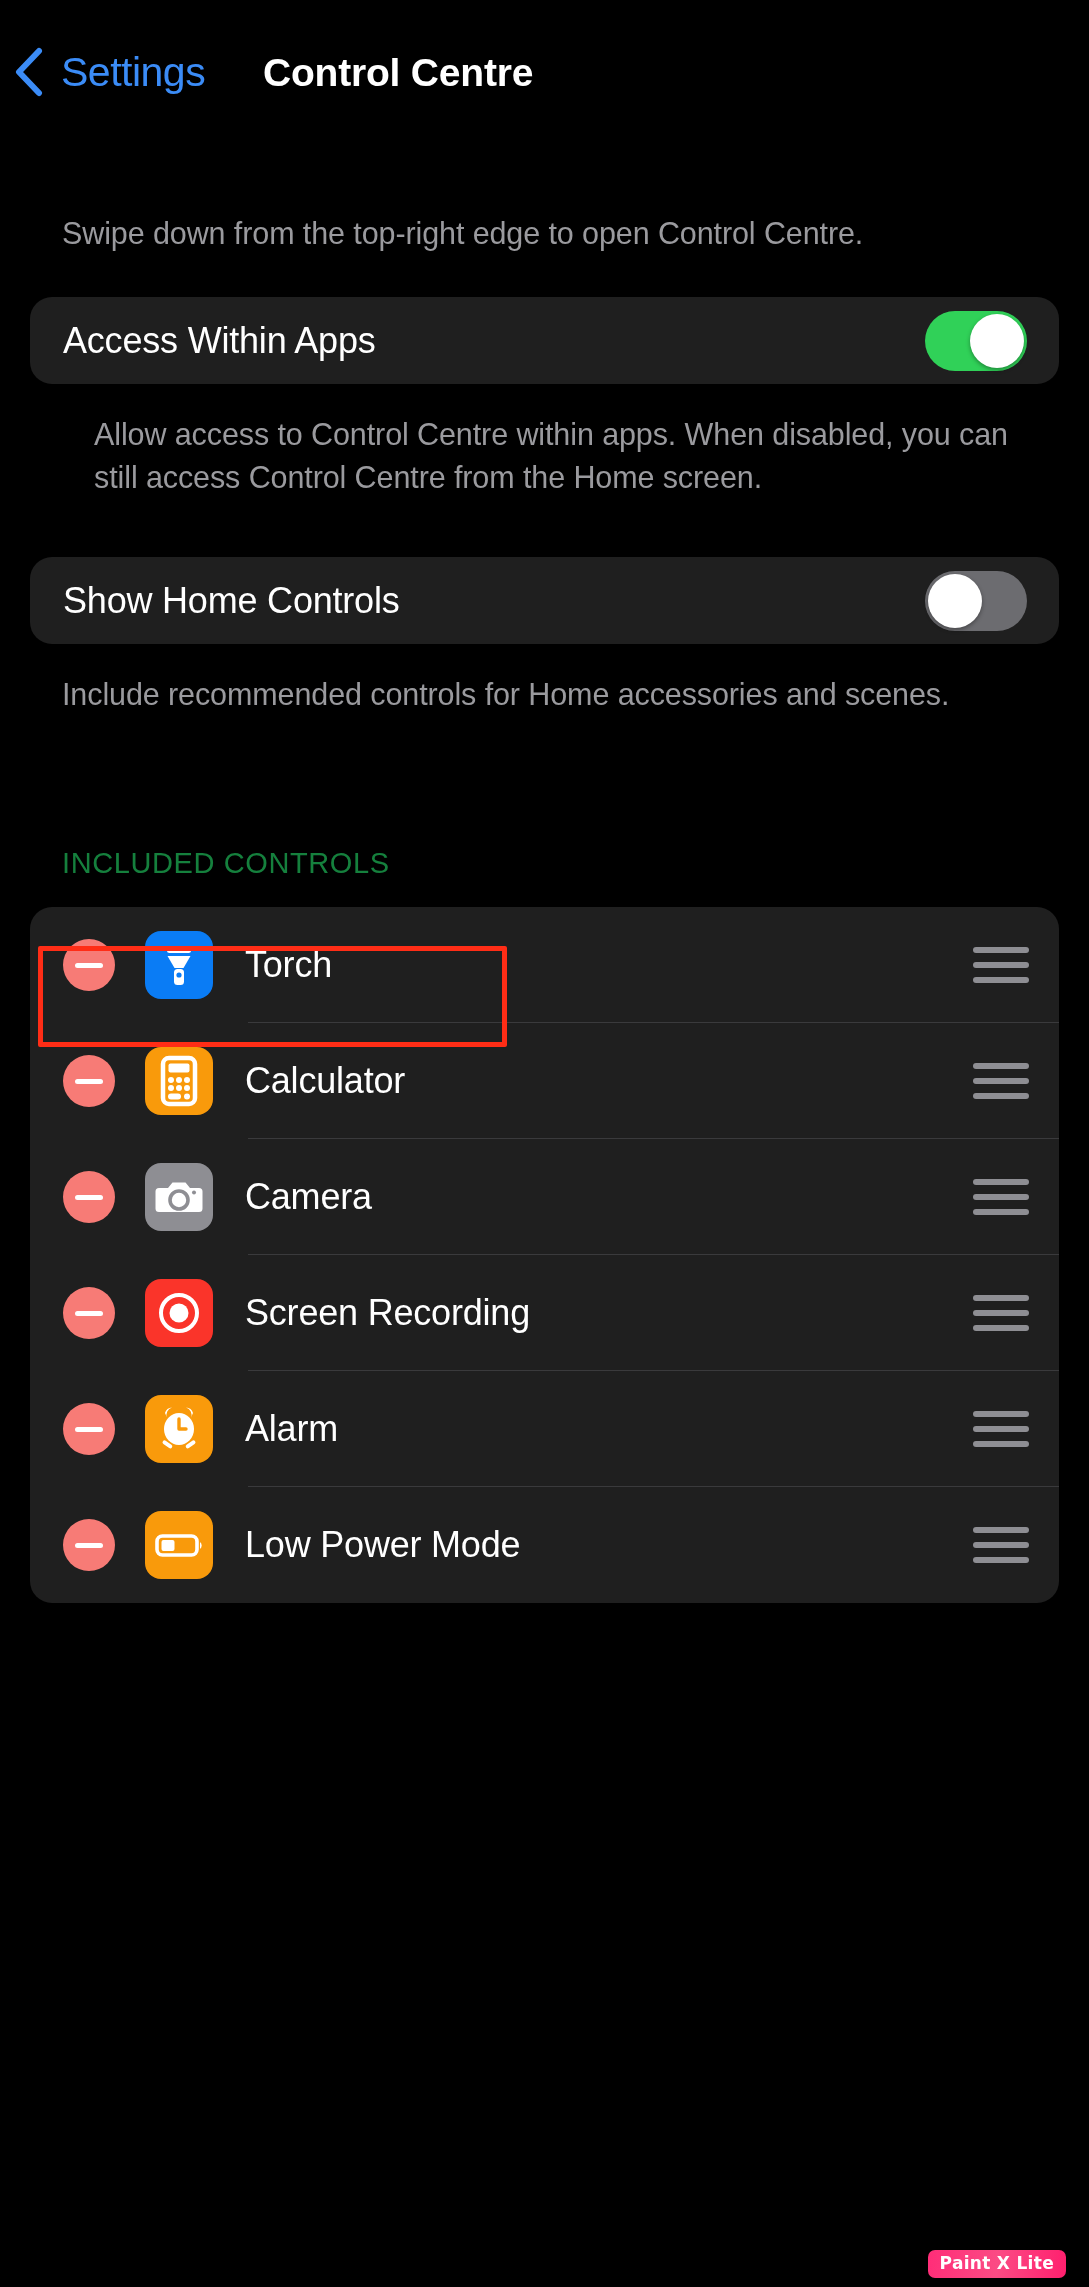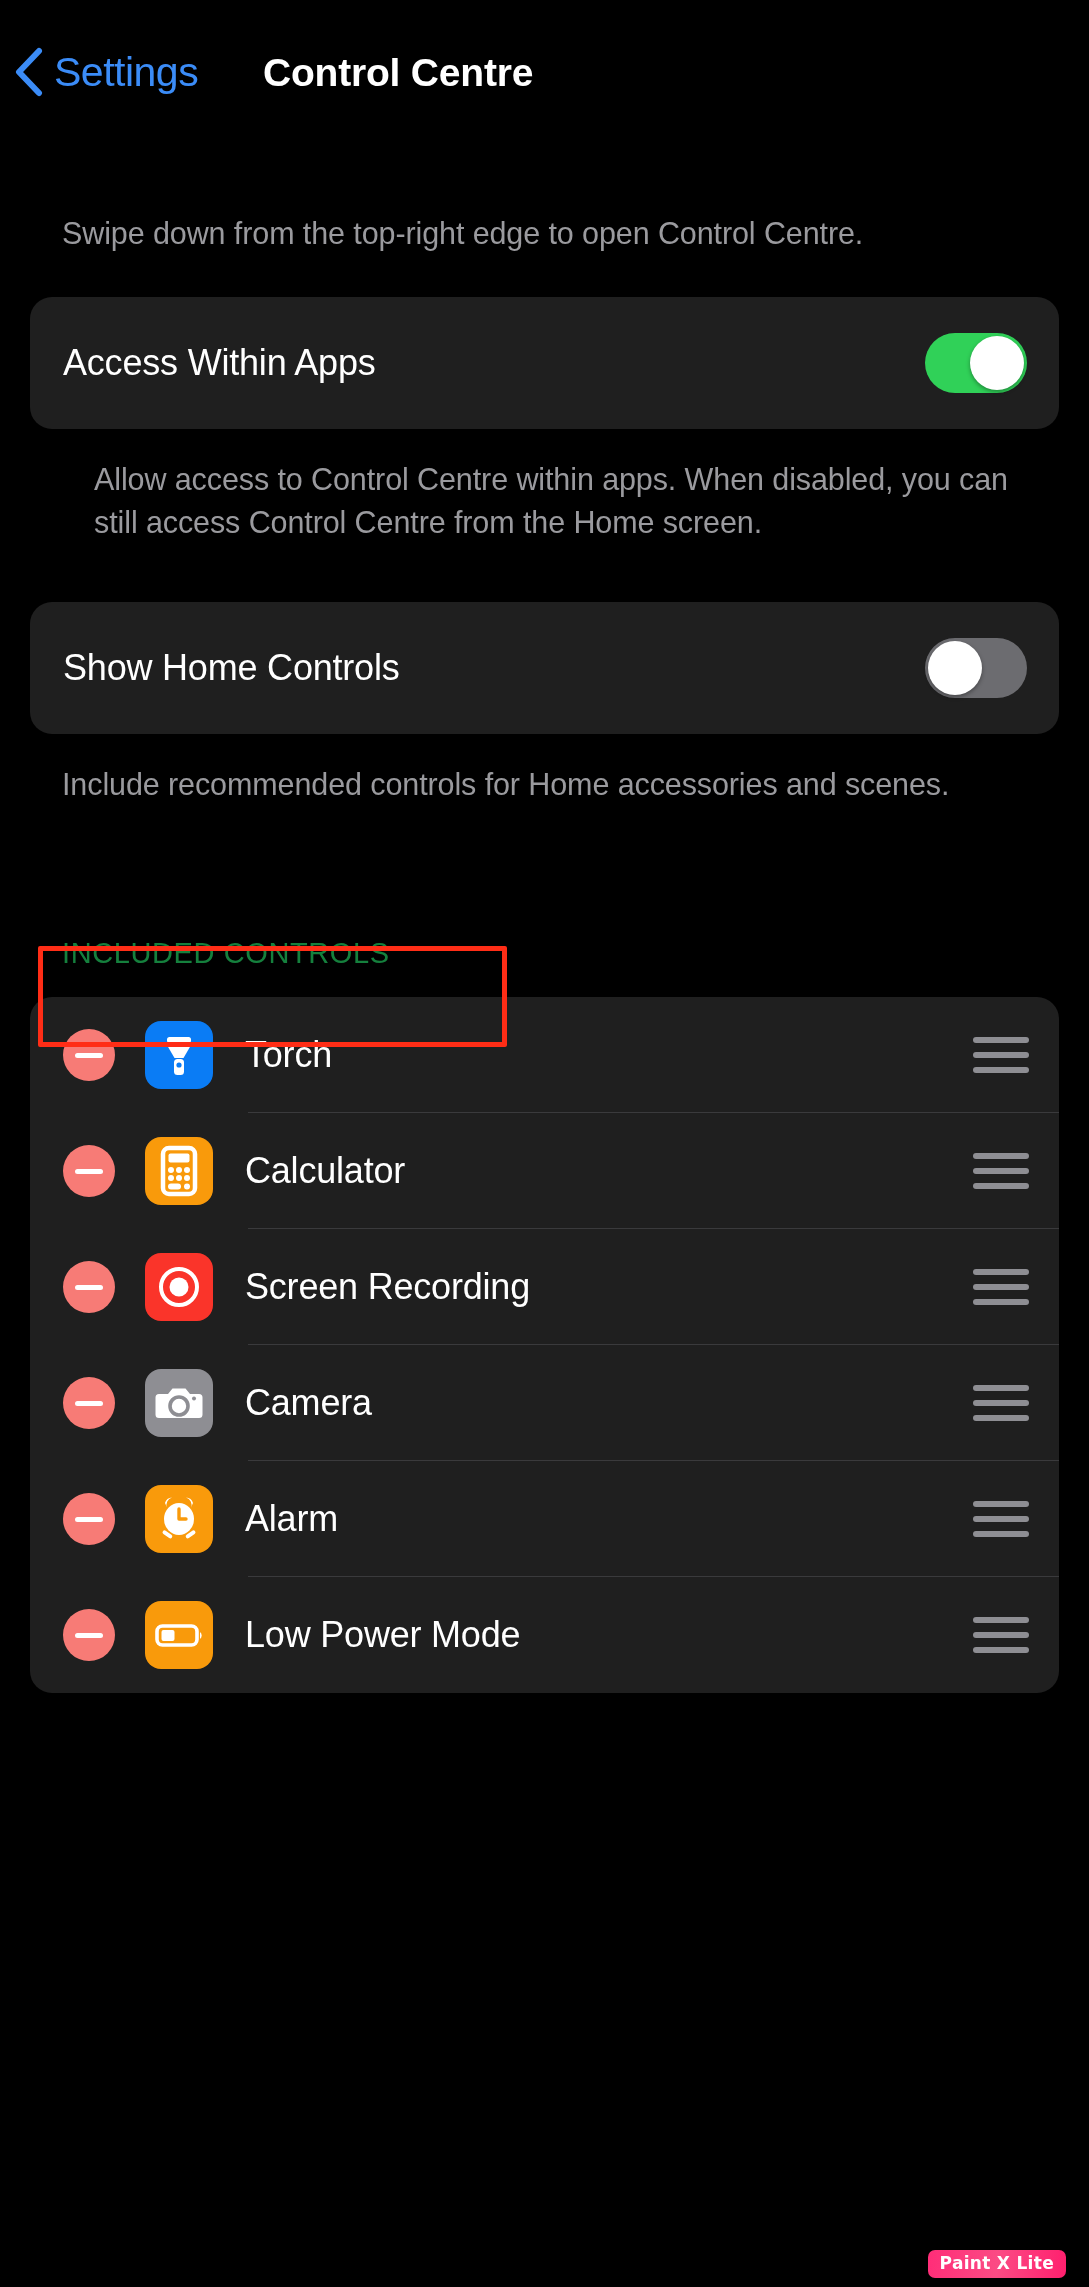--- a/index.html
+++ b/index.html
@@ -24,21 +24,21 @@
     width: 1089px;
     height: 145px;
   }
 
   .back-link {
     position: absolute;
     left: 14px;
     top: 47px;
     display: flex;
     align-items: center;
-    gap: 10px;
+    gap: 17px;
     cursor: pointer;
   }
 
   .chevron-left {
     width: 30px;
     height: 50px;
     position: relative;
     flex: none;
   }
   .chevron-left svg { display: block; }
@@ -82,21 +82,21 @@
 
   .card {
     background: #1f1f1f;
     border-radius: 22px;
     margin: 0 30px;
     overflow: visible;
     position: relative;
   }
 
   .toggle-row {
-    height: 132px;
+    height: 87px;
     display: flex;
     align-items: center;
     justify-content: space-between;
     padding: 0 32px 0 33px;
   }
 
   .toggle-row .row-label {
     font-size: 36px;
     color: #ffffff;
     letter-spacing: -0.2px;
@@ -325,45 +325,45 @@
       <span class="drag-handle">
         <span></span>
           <span></span>
           <span></span>
       </span>
       <span class="row-divider"></span>
     </div>
 
     <div class="control-row">
       <span class="remove-btn"></span>
-      <span class="app-icon" style="background:#fa342a;">
-        <svg width="68" height="68" viewBox="0 0 68 68">
-          <circle cx="34" cy="34" r="18" fill="none" stroke="#ffffff" stroke-width="4"></circle>
-          <circle cx="34" cy="34" r="9.5" fill="#ffffff"></circle>
-        </svg>
-      </span>
-      <span class="control-label">Screen Recording</span>
-      <span class="drag-handle">
-        <span></span>
-          <span></span>
-          <span></span>
-      </span>
-      <span class="row-divider"></span>
-    </div>
-
-    <div class="control-row">
-      <span class="remove-btn"></span>
       <span class="app-icon" style="background:#8e8e93;">
         <svg width="68" height="68" viewBox="0 0 68 68">
           <path d="M14 25 h9 l4.5 -5.5 h13 L45 25 h9 a3.5 3.5 0 0 1 3.5 3.5 v17 a3.5 3.5 0 0 1 -3.5 3.5 h-40 a3.5 3.5 0 0 1 -3.5 -3.5 v-17 a3.5 3.5 0 0 1 3.5 -3.5 z" fill="#ffffff"></path>
           <circle cx="34" cy="37" r="9" fill="none" stroke="#8e8e93" stroke-width="3.6"></circle>
           <circle cx="49" cy="29.5" r="2" fill="#8e8e93"></circle>
         </svg>
       </span>
       <span class="control-label">Camera</span>
+      <span class="drag-handle">
+        <span></span>
+          <span></span>
+          <span></span>
+      </span>
+      <span class="row-divider"></span>
+    </div>
+
+    <div class="control-row">
+      <span class="remove-btn"></span>
+      <span class="app-icon" style="background:#fa342a;">
+        <svg width="68" height="68" viewBox="0 0 68 68">
+          <circle cx="34" cy="34" r="18" fill="none" stroke="#ffffff" stroke-width="4"></circle>
+          <circle cx="34" cy="34" r="9.5" fill="#ffffff"></circle>
+        </svg>
+      </span>
+      <span class="control-label">Screen Recording</span>
       <span class="drag-handle">
         <span></span>
           <span></span>
           <span></span>
       </span>
       <span class="row-divider"></span>
     </div>
 
     <div class="control-row">
       <span class="remove-btn"></span>

